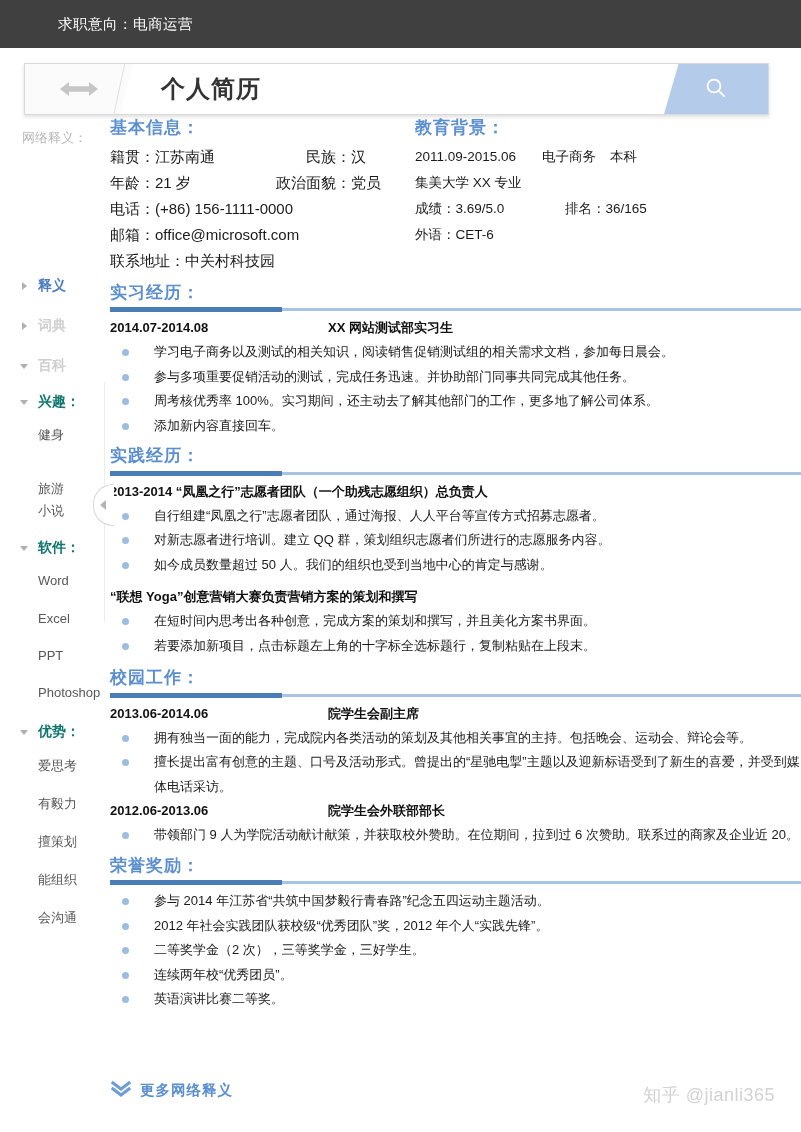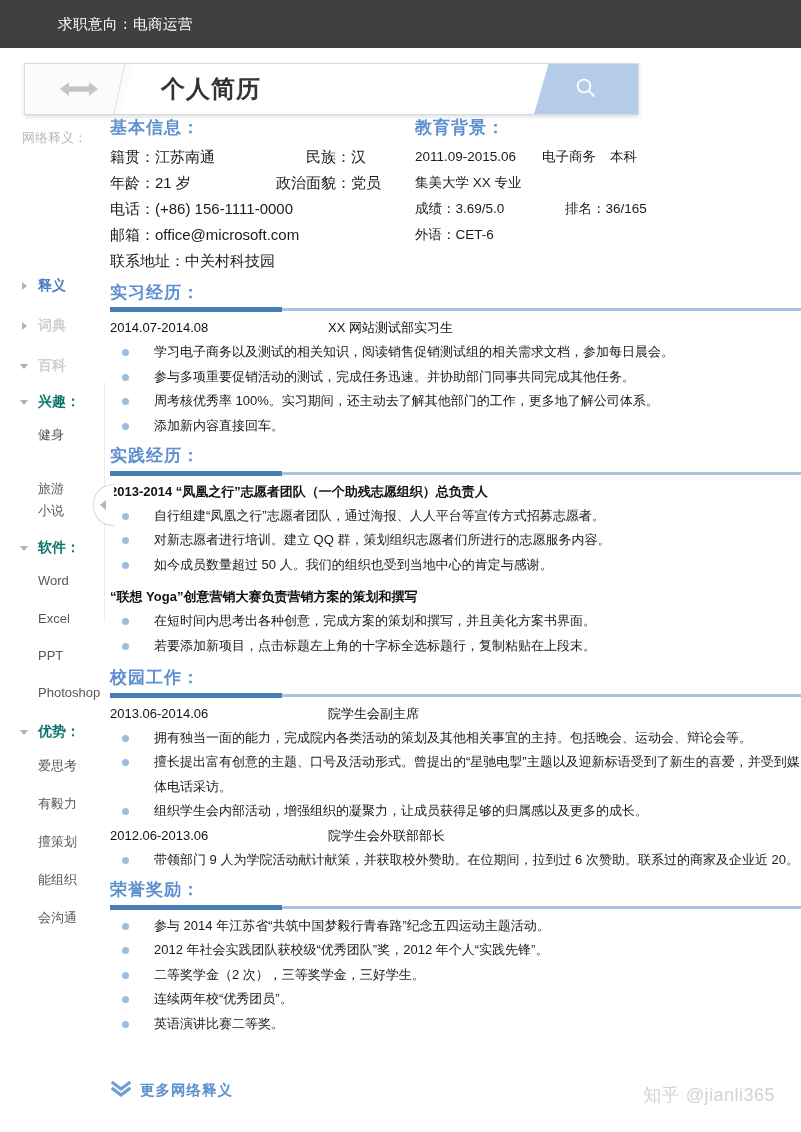--- a/index.html
+++ b/index.html
@@ -39,21 +39,21 @@
   .searchbar-wrap {
     position: absolute;
     left: 24px;
     top: 63px;
     width: 745px;
     height: 52px;
   }
   .searchbar {
     position: absolute;
     left: 0; top: 0;
-    width: 615px;
+    width: 745px;
     height: 52px;
     background: #ffffff;
     border: 1px solid #dadada;
     box-sizing: border-box;
     box-shadow: 0 2px 4px rgba(0,0,0,0.13);
     overflow: hidden;
   }
   .nav-arrows {
     position: absolute;
     left: 0; top: 0;
@@ -265,21 +265,21 @@
     line-height: 26px;
     color: #1a1a1a;
     white-space: nowrap;
     position: relative;
   }
   .edu-line .gap { display: inline-block; width: 26px; }
   .edu-line .rank { position: absolute; left: 150px; top: 0; text-align: right; }
 
   .entry-title {
     font-size: 13px;
-    font-weight: normal;
+    font-weight: bold;
     color: #111111;
     line-height: 24px;
     white-space: nowrap;
     position: relative;
     margin-top: 2px;
   }
   .entry-title .role {
     position: absolute;
     left: 218px;
     top: 0;
@@ -500,21 +500,20 @@
   <div style="margin-top:10px">
     <div class="sec-head">校园工作：</div>
     <div class="sec-rule"></div>
     <div class="entry-title">
       <span>2013.06-2014.06</span>
       <span class="role">院学生会副主席</span>
     </div>
     <ul class="bullets">
       <li>拥有独当一面的能力，完成院内各类活动的策划及其他相关事宜的主持。包括晚会、运动会、辩论会等。</li>
       <li>擅长提出富有创意的主题、口号及活动形式。曾提出的“星驰电掣”主题以及迎新标语受到了新生的喜爱，并受到媒体电话采访。</li>
-      <li>组织学生会内部活动，增强组织的凝聚力，让成员获得足够的归属感以及更多的成长。</li>
     </ul>
     <div class="entry-title" style="margin-top:0">
       <span>2012.06-2013.06</span>
       <span class="role">院学生会外联部部长</span>
     </div>
     <ul class="bullets">
       <li>带领部门 9 人为学院活动献计献策，并获取校外赞助。在位期间，拉到过 6 次赞助。联系过的商家及企业近 20。</li>
     </ul>
   </div>
 

